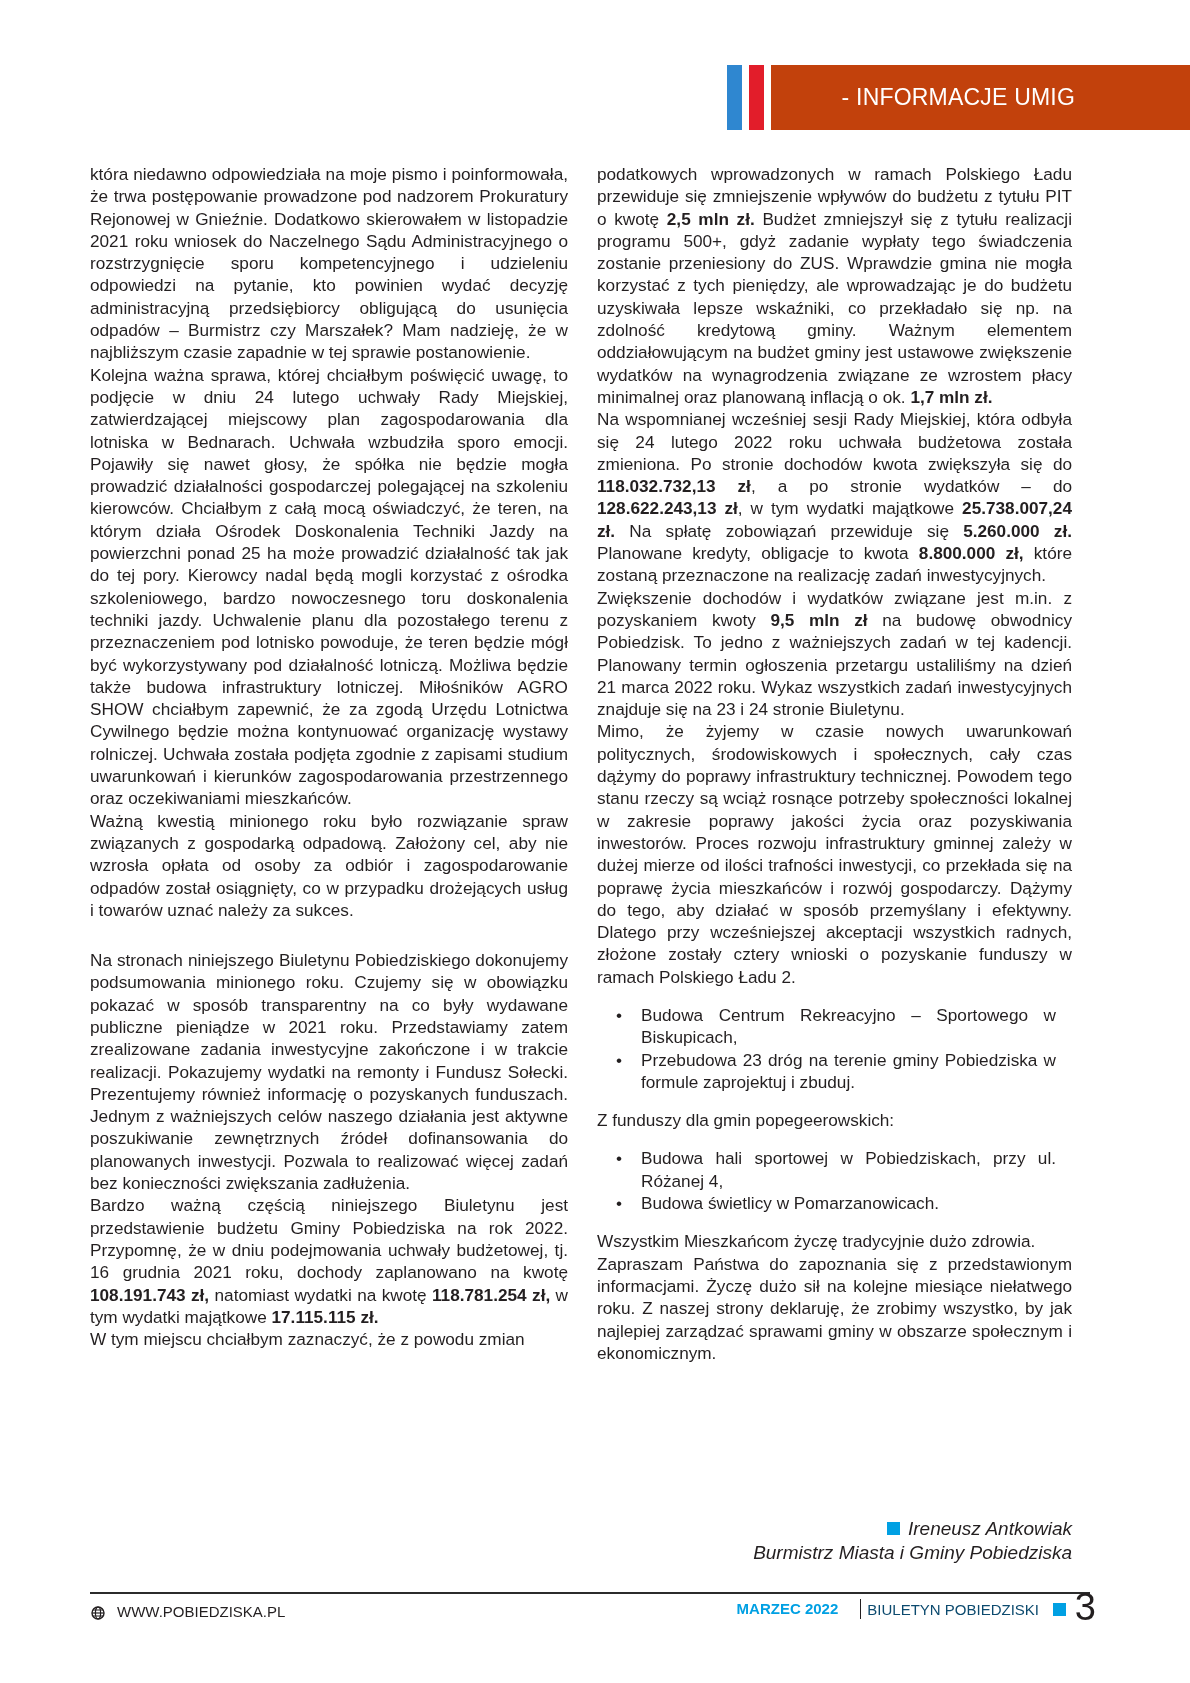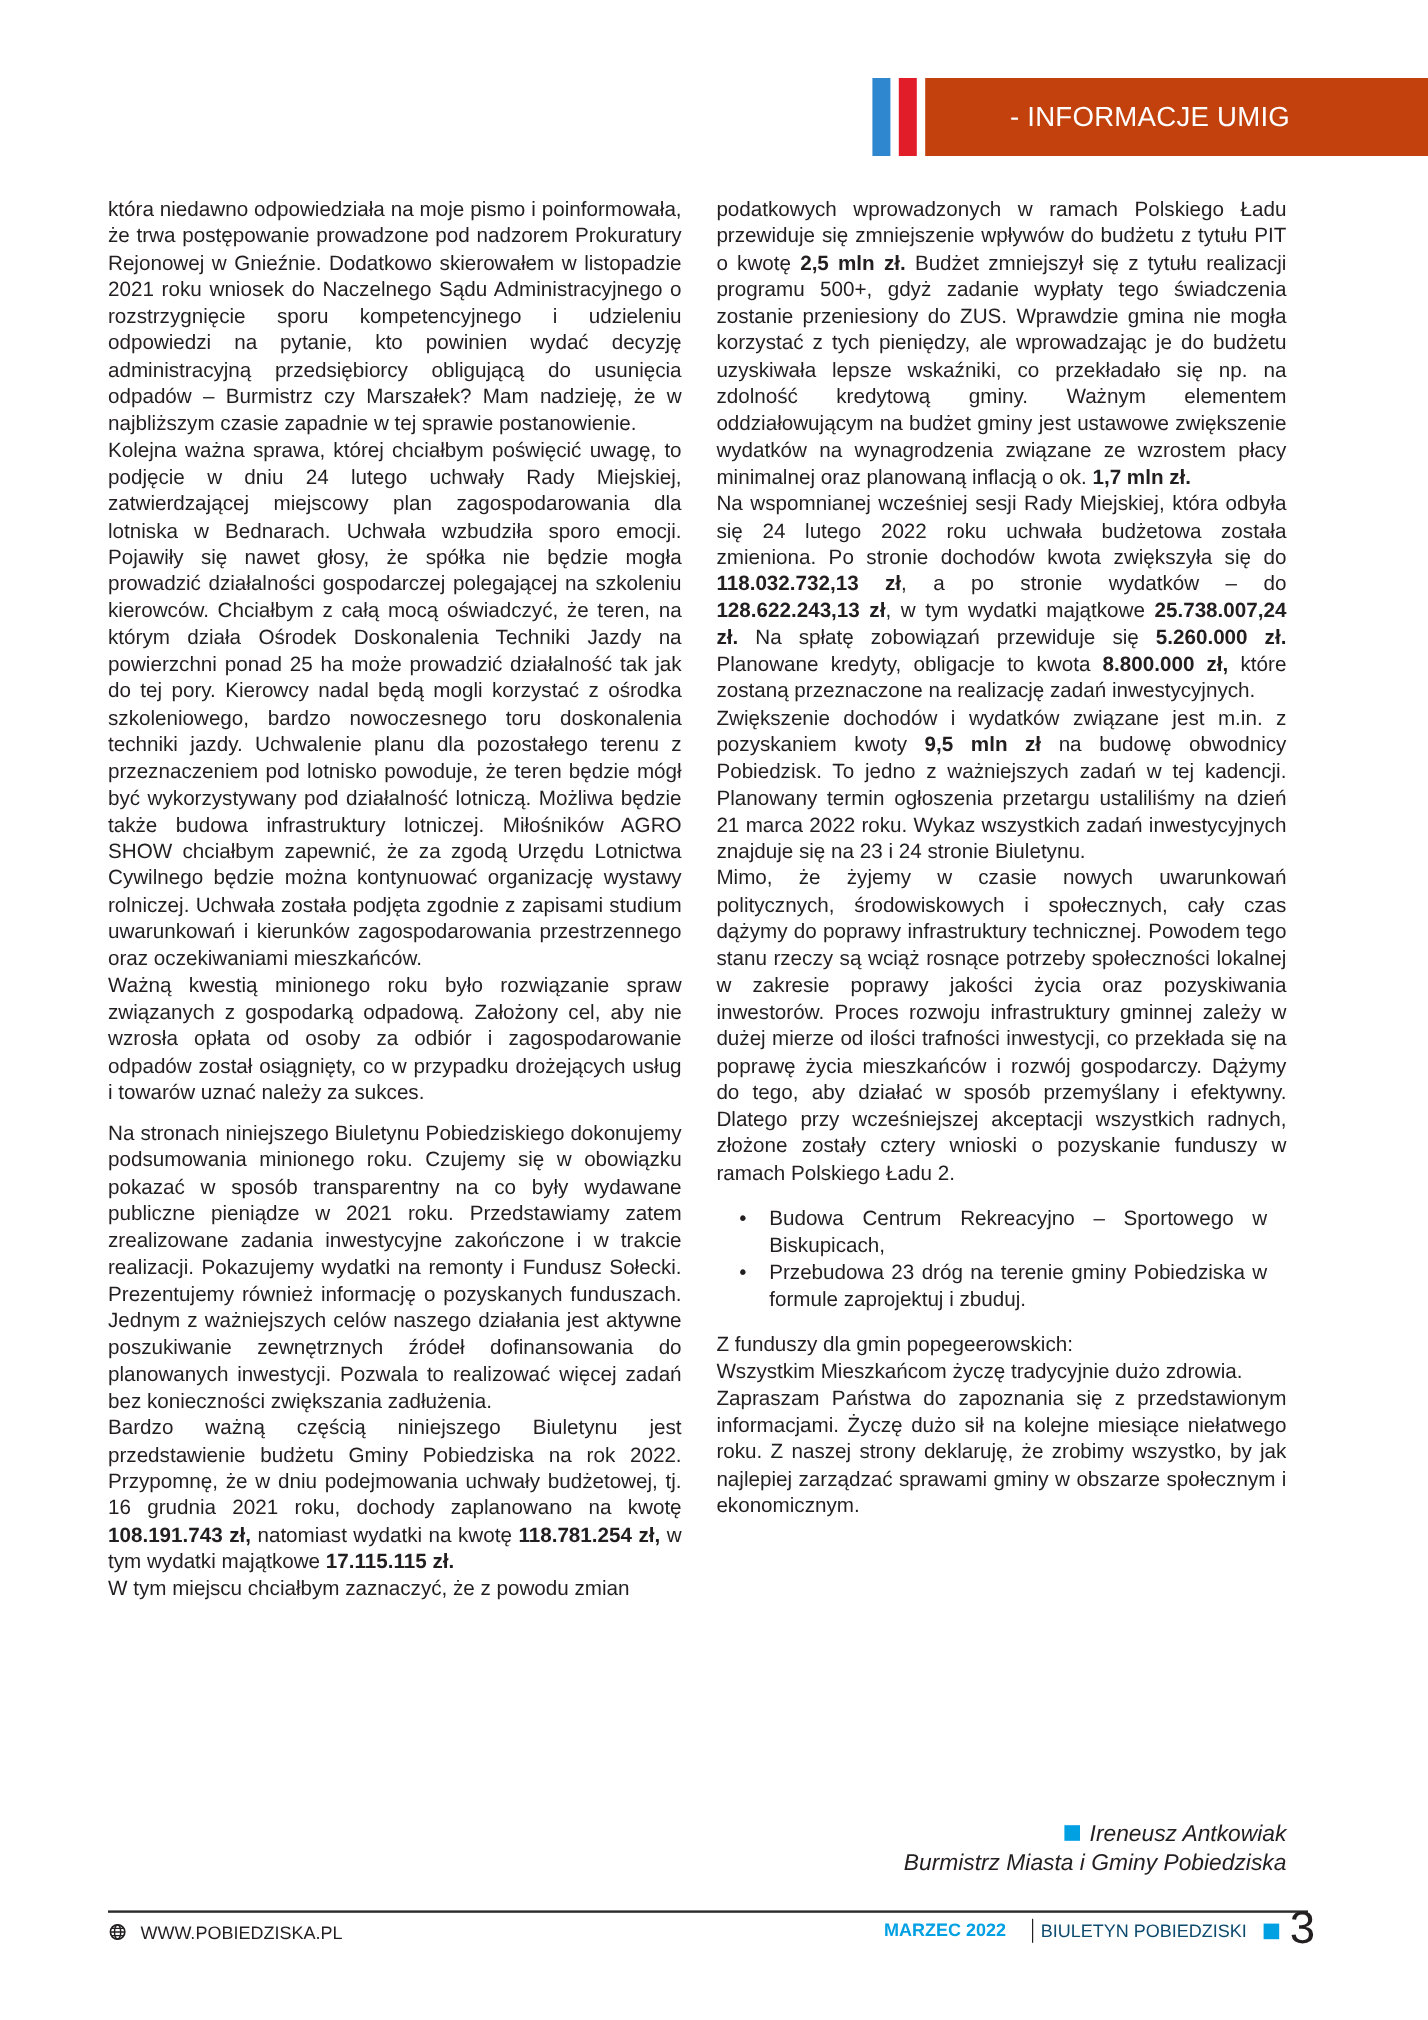--- a/index.html
+++ b/index.html
@@ -9,31 +9,31 @@
   .header-flag-blue { position: absolute; left: 727px; top: 65px; width: 15px; height: 65px; background: #2f87d0; }
   .header-flag-red  { position: absolute; left: 749px; top: 65px; width: 15px; height: 65px; background: #e21d2a; }
   .header-bar { position: absolute; left: 771px; top: 65px; width: 419px; height: 65px; background: #c2410c;
                 display: flex; align-items: center; justify-content: flex-end; box-sizing: border-box; padding-right: 115px; }
   .header-title { color: #ffffff; font-size: 23px; letter-spacing: 0.2px; white-space: nowrap; }
 
   .col { position: absolute; top: 163px; width: 478px; font-size: 17.2px; line-height: 22.3px; text-align: justify; }
   .col-left { left: 90px; }
   .col-right { left: 597px; width: 475px; }
   .col p { margin: 0; }
-  .col p.gap { margin-top: 12px; }
+  .col p.gap { margin-top: 28px; }
   .col b { font-weight: bold; }
   .bullets { margin: 16px; padding: 0; list-style: none; }
   .bullets li { position: relative; padding-left: 28px; }
   .bullets li::before { content: "•"; position: absolute; left: 3px; top: 0; }
 
   .signature { position: absolute; right: 118px; top: 1517px; text-align: right; font-style: italic; font-size: 19px; line-height: 24px; }
   .sig-square { display: inline-block; width: 13px; height: 13px; background: #00a0e3; margin-right: 8px; vertical-align: 0px; }
 
   .footer-rule { position: absolute; left: 90px; top: 1592px; width: 1000px; height: 2px; background: #2b2b2b; }
-  .footer-left { position: absolute; left: 91px; top: 1603px; display: flex; align-items: flex-start; font-size: 15px; color: #231f20; }
+  .footer-left { position: absolute; left: 91px; top: 1603px; display: flex; align-items: flex-end; font-size: 15px; color: #231f20; }
   .globe { width: 14px; height: 14px; margin-right: 12px; }
   .footer-right { position: absolute; right: 124px; top: 1599px; display: flex; align-items: center; font-size: 15px; }
   .issue-date { color: #00a0e3; font-weight: bold; padding-right: 22px; border-right: 1.5px solid #231f20; margin-right: 6px; line-height: 20px; }
   .pub-name { color: #0c4a6e; }
   .foot-square { display: inline-block; width: 13px; height: 13px; background: #00a0e3; margin-left: 14px; }
   .page-number { position: absolute; right: 94px; top: 1587px; font-size: 38px; color: #231f20; line-height: 40px; }
 </style>
 </head>
 <body>
 
@@ -55,20 +55,24 @@
 <div class="col col-right">
   <p><span>podatkowych wprowadzonych w ramach Polskiego Ładu przewiduje się zmniejszenie wpływów do budżetu z tytułu PIT o kwotę </span><b>2,5 mln zł.</b><span> Budżet zmniejszył się z tytułu realizacji programu 500+, gdyż zadanie wypłaty tego świadczenia zostanie przeniesiony do ZUS. Wprawdzie gmina nie mogła korzystać z tych pieniędzy, ale wprowadzając je do budżetu uzyskiwała lepsze wskaźniki, co przekładało się np. na zdolność kredytową gminy. Ważnym elementem oddziałowującym na budżet gminy jest ustawowe zwiększenie wydatków na wynagrodzenia związane ze wzrostem płacy minimalnej oraz planowaną inflacją o ok. </span><b>1,7 mln zł.</b></p>
   <p><span>Na wspomnianej wcześniej sesji Rady Miejskiej, która odbyła się 24 lutego 2022 roku uchwała budżetowa została zmieniona. Po stronie dochodów kwota zwiększyła się do </span><b>118.032.732,13 zł</b><span>, a po stronie wydatków – do </span><b>128.622.243,13 zł</b><span>, w tym wydatki majątkowe </span><b>25.738.007,24 zł.</b><span> Na spłatę zobowiązań przewiduje się </span><b>5.260.000 zł.</b><span> Planowane kredyty, obligacje to kwota </span><b>8.800.000 zł,</b><span> które zostaną przeznaczone na realizację zadań inwestycyjnych.</span></p>
   <p><span>Zwiększenie dochodów i wydatków związane jest m.in. z pozyskaniem kwoty </span><b>9,5 mln zł</b><span> na budowę obwodnicy Pobiedzisk. To jedno z ważniejszych zadań w tej kadencji. Planowany termin ogłoszenia przetargu ustaliliśmy na dzień 21 marca 2022 roku. Wykaz wszystkich zadań inwestycyjnych znajduje się na 23 i 24 stronie Biuletynu.</span></p>
   <p>Mimo, że żyjemy w czasie nowych uwarunkowań politycznych, środowiskowych i społecznych, cały czas dążymy do poprawy infrastruktury technicznej. Powodem tego stanu rzeczy są wciąż rosnące potrzeby społeczności lokalnej w zakresie poprawy jakości życia oraz pozyskiwania inwestorów. Proces rozwoju infrastruktury gminnej zależy w dużej mierze od ilości trafności inwestycji, co przekłada się na poprawę życia mieszkańców i rozwój gospodarczy. Dążymy do tego, aby działać w sposób przemyślany i efektywny. Dlatego przy wcześniejszej akceptacji wszystkich radnych, złożone zostały cztery wnioski o pozyskanie funduszy w ramach Polskiego Ładu 2.</p>
   <ul class="bullets">
     <li>Budowa Centrum Rekreacyjno – Sportowego w Biskupicach,</li>
     <li>Przebudowa 23 dróg na terenie gminy Pobiedziska w formule zaprojektuj i zbuduj.</li>
   </ul>
   <p>Z funduszy dla gmin popegeerowskich:</p>
+  <ul class="bullets">
+    <li>Budowa hali sportowej w Pobiedziskach, przy ul. Różanej 4,</li>
+    <li>Budowa świetlicy w Pomarzanowicach.</li>
+  </ul>
   <p style="text-align:left">Wszystkim Mieszkańcom życzę tradycyjnie dużo zdrowia.</p>
   <p>Zapraszam Państwa do zapoznania się z przedstawionym informacjami. Życzę dużo sił na kolejne miesiące niełatwego roku. Z naszej strony deklaruję, że zrobimy wszystko, by jak najlepiej zarządzać sprawami gminy w obszarze społecznym i ekonomicznym.</p>
 </div>
 
 <div class="signature">
   <div><span class="sig-square"></span><span>Ireneusz Antkowiak</span></div>
   <div>Burmistrz Miasta i Gminy Pobiedziska</div>
 </div>
 
 <div class="footer-rule"></div>

